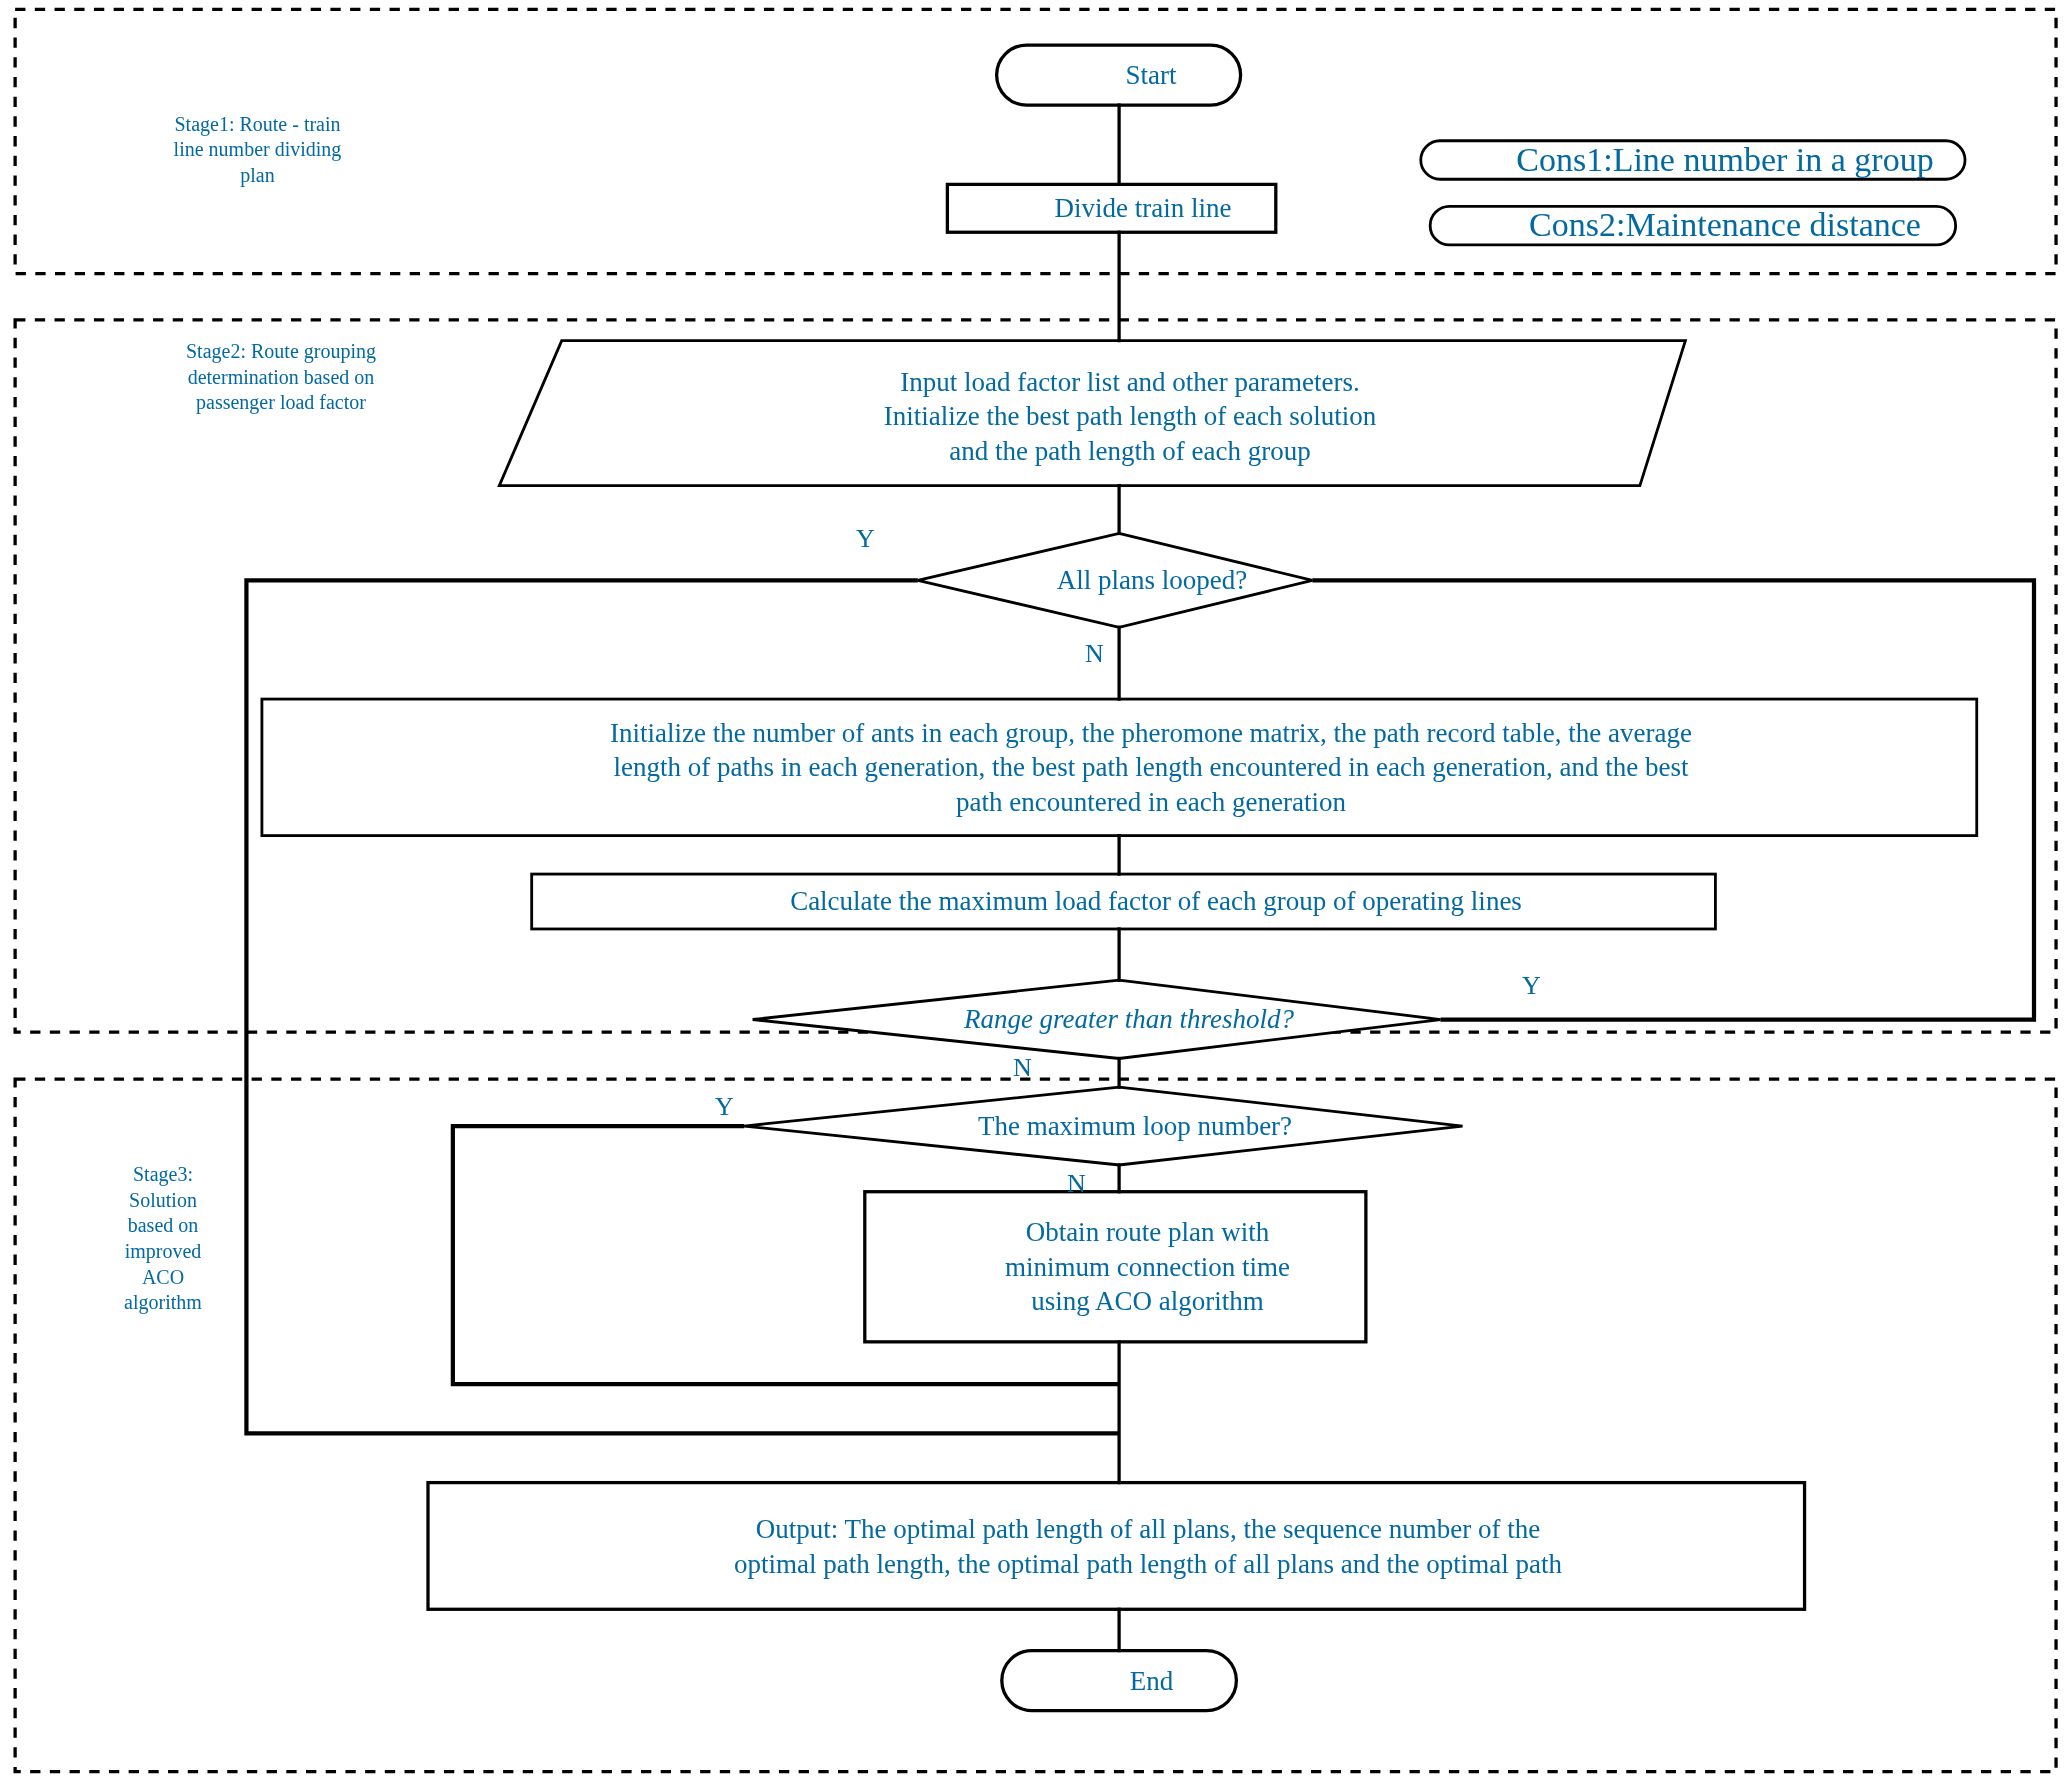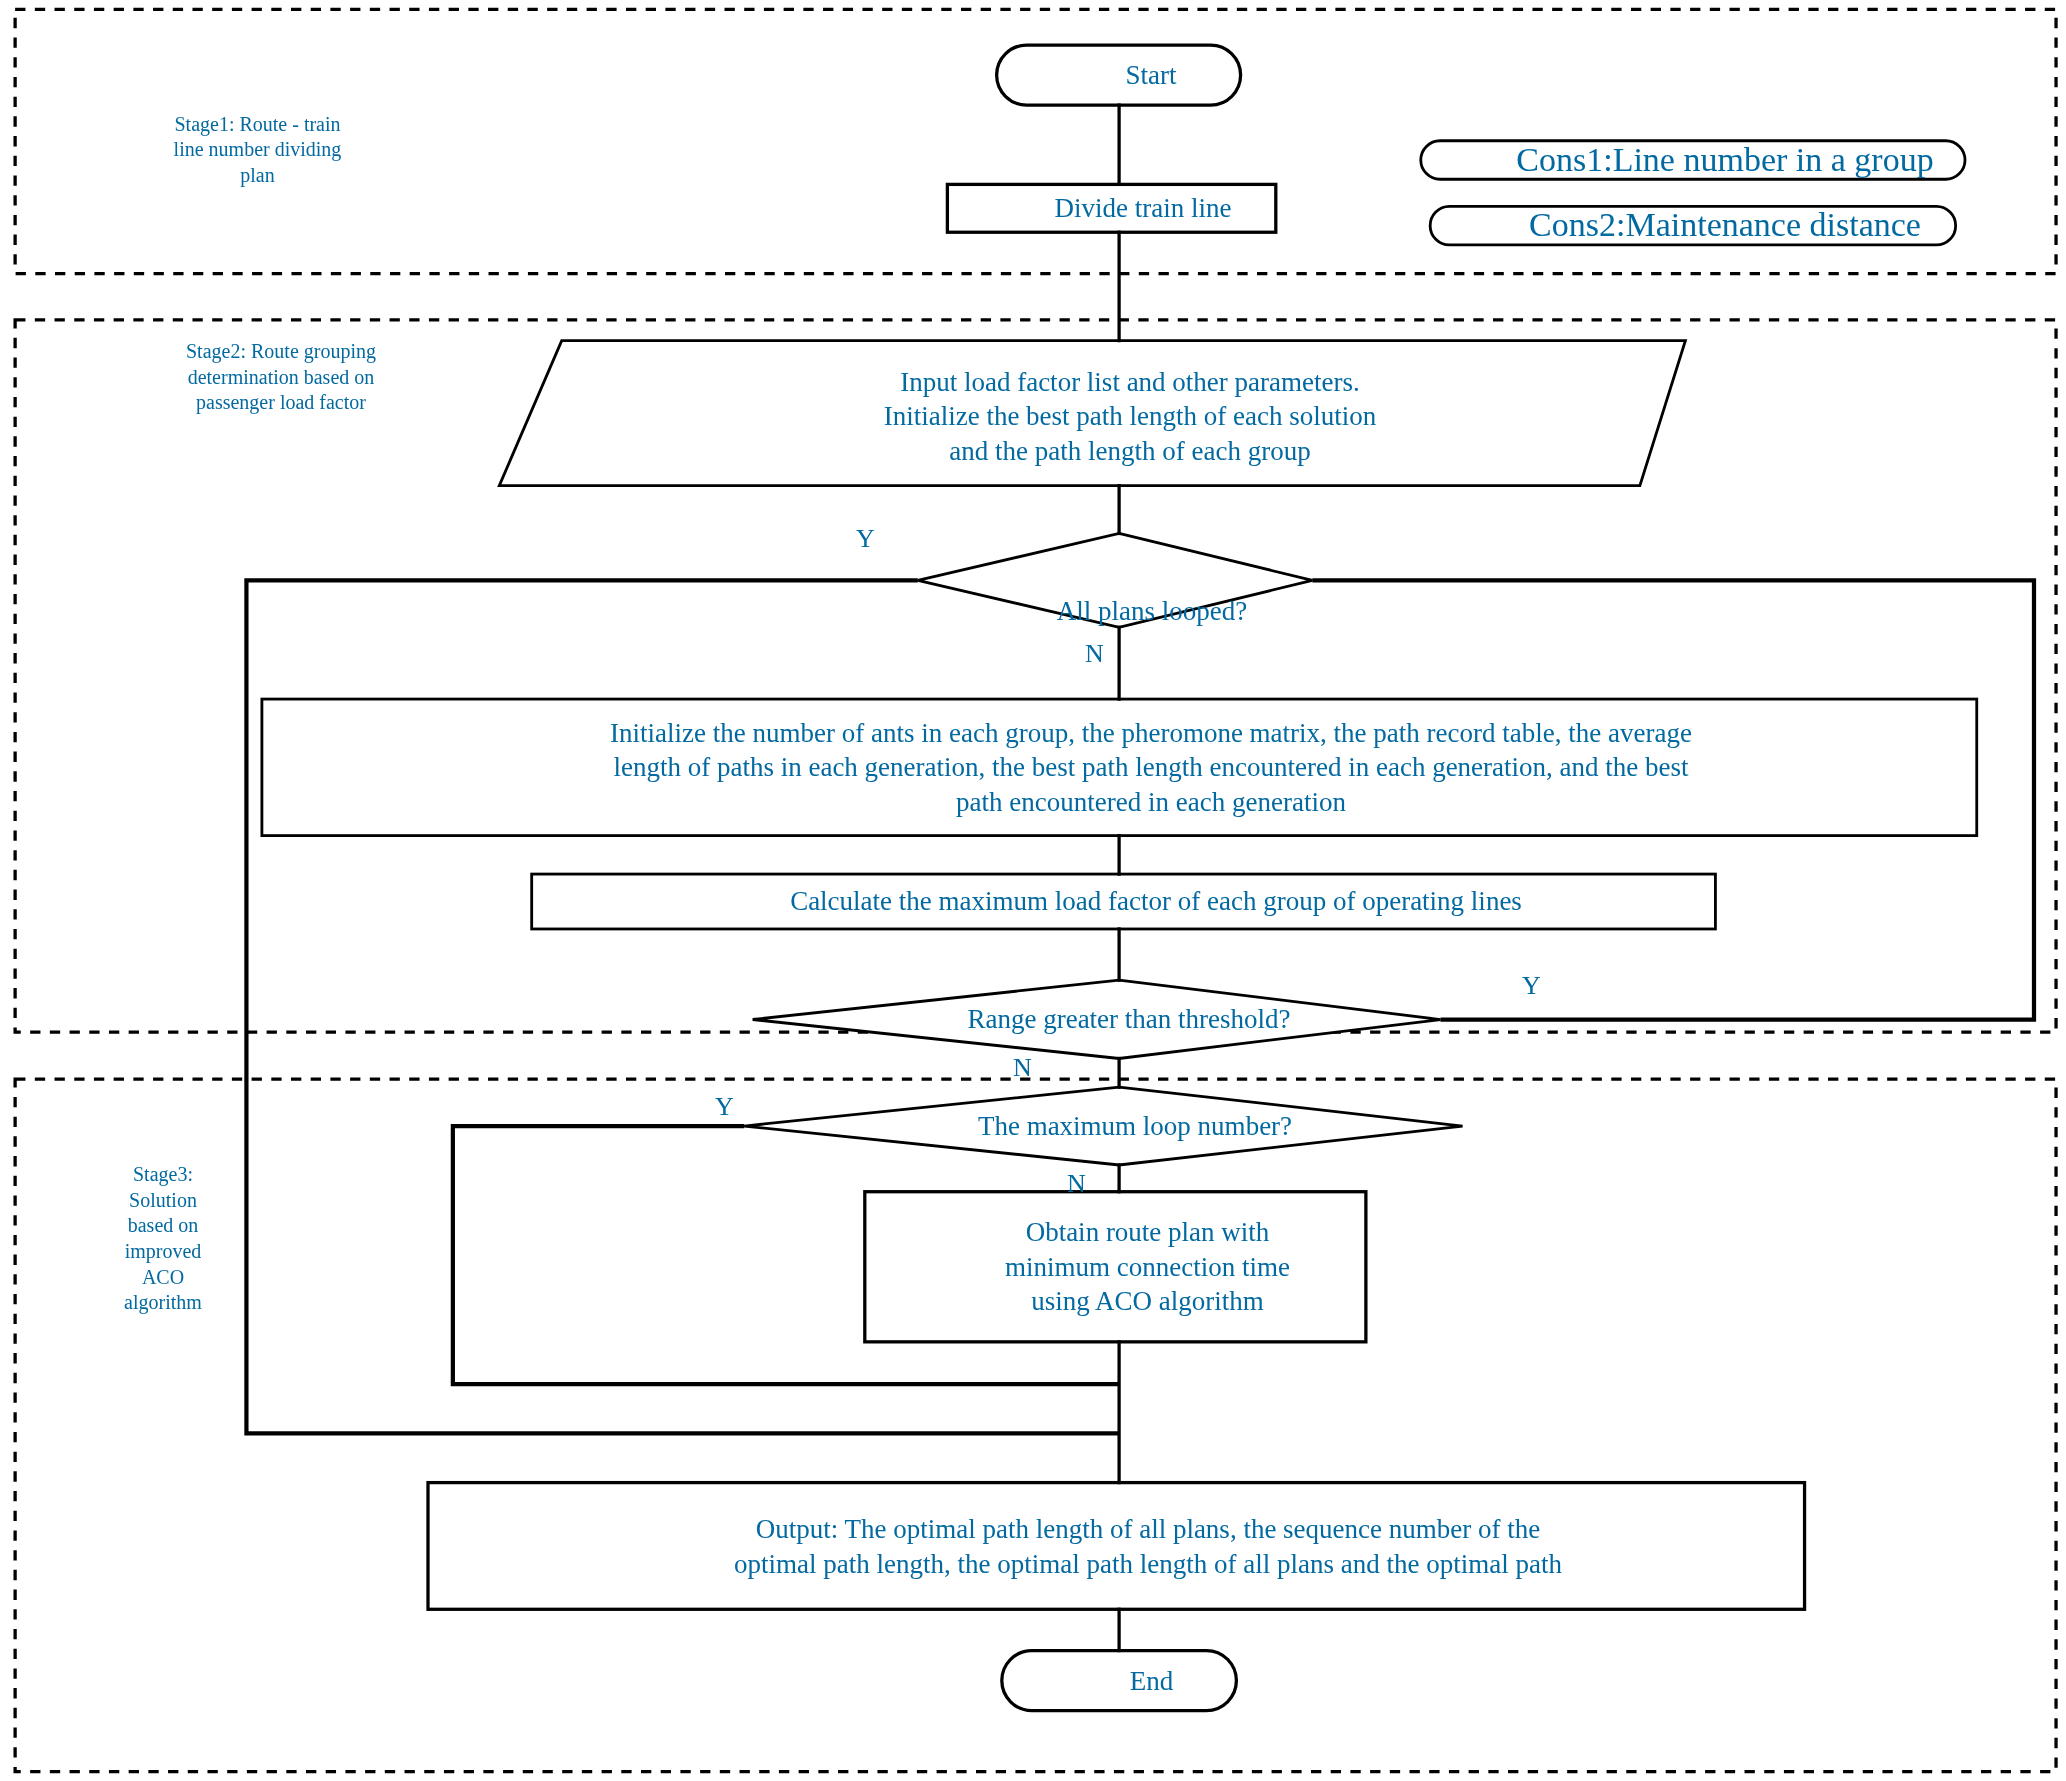--- a/index.html
+++ b/index.html
@@ -127,29 +127,29 @@
   <div class="node-text t-cons" style="left:1430px; top:206px; width:526px; height:38px;">Cons2:Maintenance distance</div>
 
   <div class="node-text t-node" style="left:997px; top:45px; width:244px; height:60px;">Start</div>
 
   <div class="node-text t-node" style="left:947px; top:184px; width:328px; height:48px;">Divide train line</div>
 
   <div class="node-text t-node" style="left:535px; top:344px; width:1126px; height:145px;">Input load factor list and other parameters.
 Initialize the best path length of each solution
 and the path length of each group</div>
 
-  <div class="node-text t-node" style="left:918px; top:585px; width:404px; height:53px;">All plans looped?</div>
+  <div class="node-text t-node" style="left:918px; top:554px; width:404px; height:53px;">All plans looped?</div>
 
   <div class="node-text t-node" style="left:268px; top:699px; width:1702px; height:137px;">Initialize the number of ants in each group, the pheromone matrix, the path record table, the average
 length of paths in each generation, the best path length encountered in each generation, and the best
 path encountered in each generation</div>
 
   <div class="node-text t-node" style="left:532px; top:874px; width:1184px; height:55px;">Calculate the maximum load factor of each group of operating lines</div>
 
-  <div class="node-text t-node" style="left:753px; top:993px; width:688px; height:53px;">Range greater than threshold?</div>
+  <div class="node-text t-node" style="left:753px; top:993px; width:688px; height:53px;font-style:italic;">Range greater than threshold?</div>
 
   <div class="node-text t-node" style="left:744px; top:1100px; width:718px; height:53px;">The maximum loop number?</div>
 
   <div class="node-text t-node" style="left:865px; top:1192px; width:501px; height:150px;">Obtain route plan with
 minimum connection time
 using ACO algorithm</div>
 
   <div class="node-text t-node" style="left:436px; top:1483px; width:1360px; height:127px;">Output: The optimal path length of all plans, the sequence number of the
 optimal path length, the optimal path length of all plans and the optimal path</div>
 

